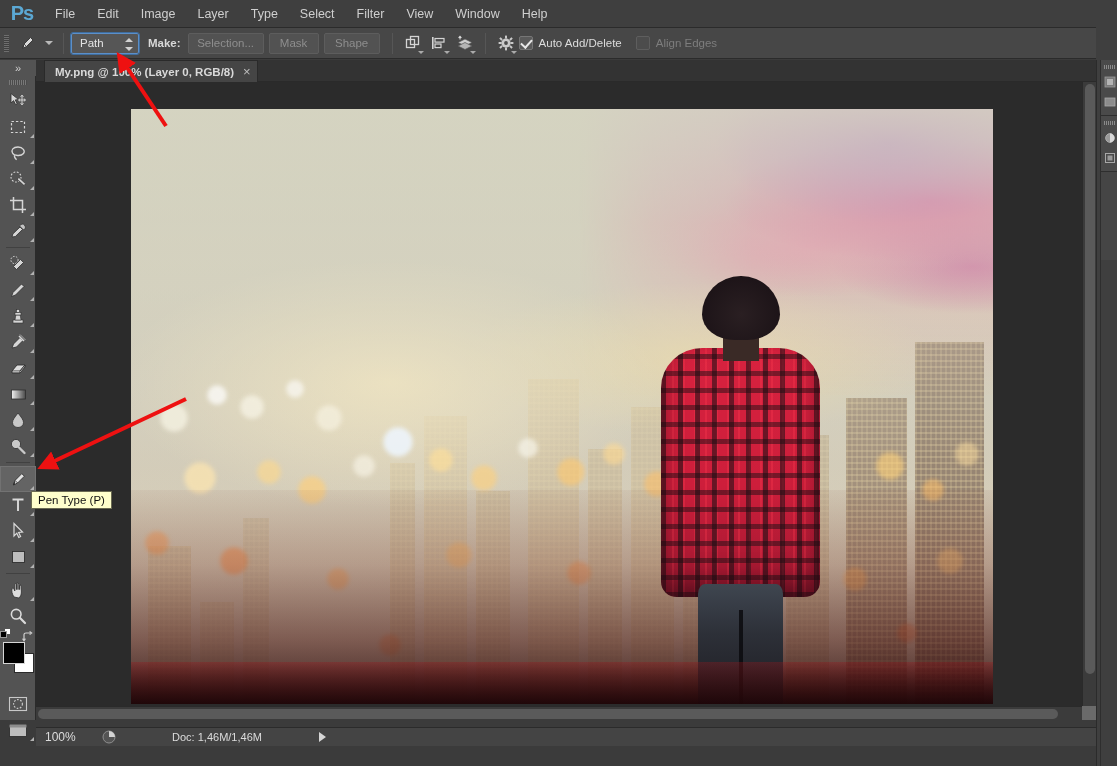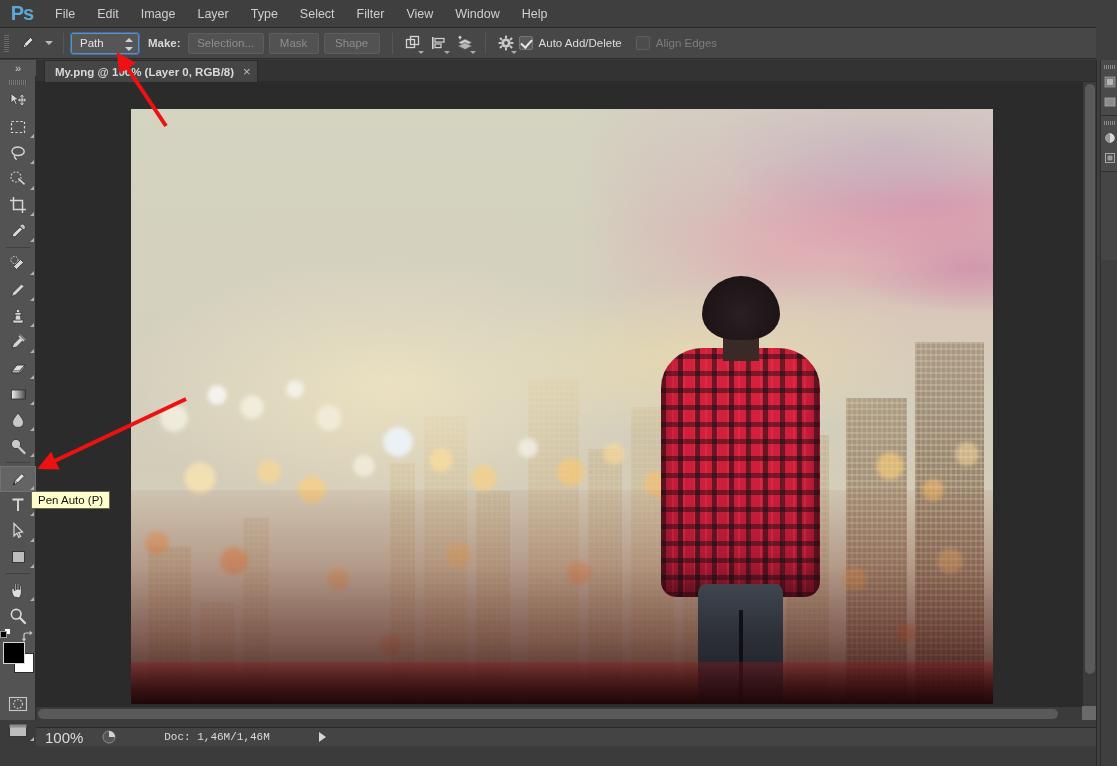--- a/index.html
+++ b/index.html
@@ -244,25 +244,25 @@
   #scroll-corner { position:absolute; right:0; bottom:0; width:14px; height:14px; background:#6a6a6a; }
 
   
   #statusbar {
     position: absolute; left: 36px; top: 727px; width: 1060px; height: 19px;
     background: #444444; border-top: 1px solid #2b2b2b;
     display: flex; align-items: center;
   }
   #zoom-val {
     width: 56px; height: 17px; margin-left: 4px;
-    color: #dcdcdc; font-size: 15px; display: flex; align-items: center; padding-left: 5px;
+    color: #dcdcdc; font-size: 12px; display: flex; align-items: center; padding-left: 5px;
   }
   #status-doc-icon { width: 26px; display:flex; align-items:center; justify-content:center; }
   #status-doc {
-    flex: 0 0 190px; color: #dcdcdc; font-size: 11px; text-align: center; font-family: Liberation Mono, monospace;
+    flex: 0 0 190px; color: #dcdcdc; font-size: 11px; text-align: center;
   }
   #status-arrow { width: 20px; display:flex; align-items:center; justify-content:center; }
   #status-arrow::after {
     content:''; border-top: 5px solid transparent; border-bottom: 5px solid transparent; border-left: 7px solid #d6d6d6;
   }
 
   
   #bottombar {
     position: absolute; left: 36px; top: 746px; width: 1060px; height: 20px;
     background: #3a3a3a; border-top: 1px solid #2b2b2b; display: flex; align-items: stretch;
@@ -715,21 +715,21 @@
           <svg width="12" height="12" viewBox="0 0 12 12">
               <rect x="1.5" y="1.5" width="9" height="9" fill="none" stroke="#a8a8a8" stroke-width="1"></rect>
               <rect x="3.5" y="3.5" width="5" height="5" fill="#9a9a9a"></rect>
             </svg>
         </div>
       </div>
       <div id="dock-rest"></div>
     </div>
   </div>
 
-  <div id="tooltip">Pen Auto (P)</div>
+  <div id="tooltip">Pen Type (P)</div>
 
   <svg id="arrows">
     <defs>
       <marker id="ah" markerWidth="5" markerHeight="5" refX="2.6" refY="2.5" orient="auto">
         <path d="M0,0 L5,2.5 L0,5 z" fill="#ee1111"></path>
       </marker>
     </defs>
     <line x1="166" y1="126" x2="122" y2="60" stroke="#ee1111" stroke-width="4" marker-end="url(#ah)"></line>
     <line x1="186" y1="399" x2="46" y2="465" stroke="#ee1111" stroke-width="4" marker-end="url(#ah)"></line>
   </svg>

